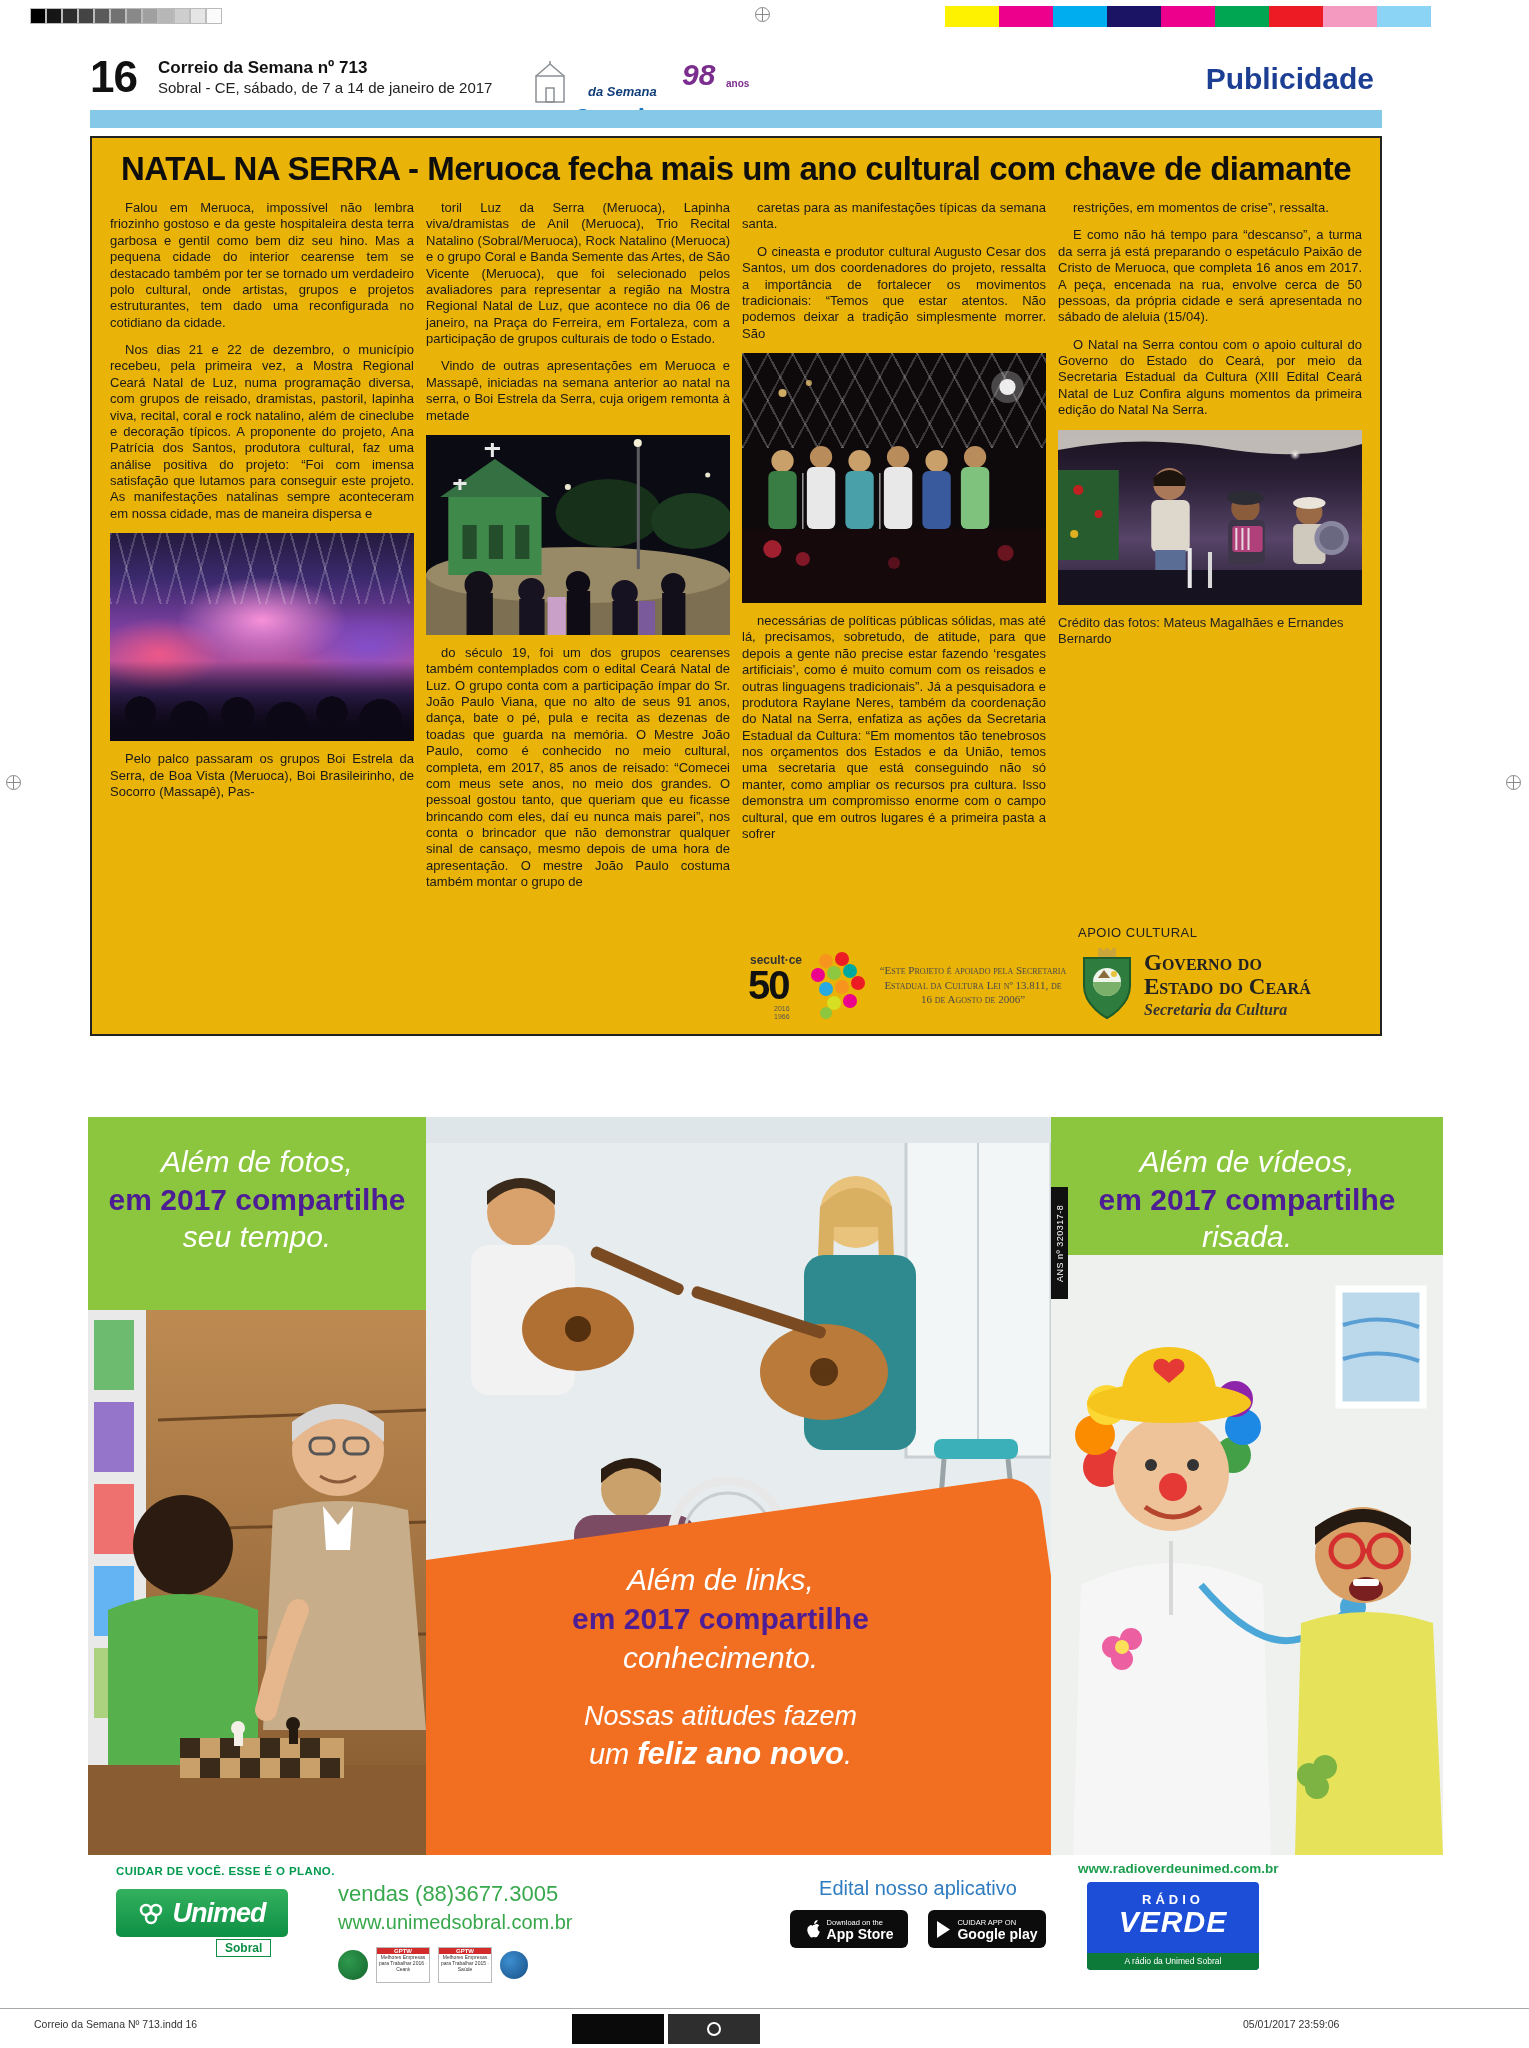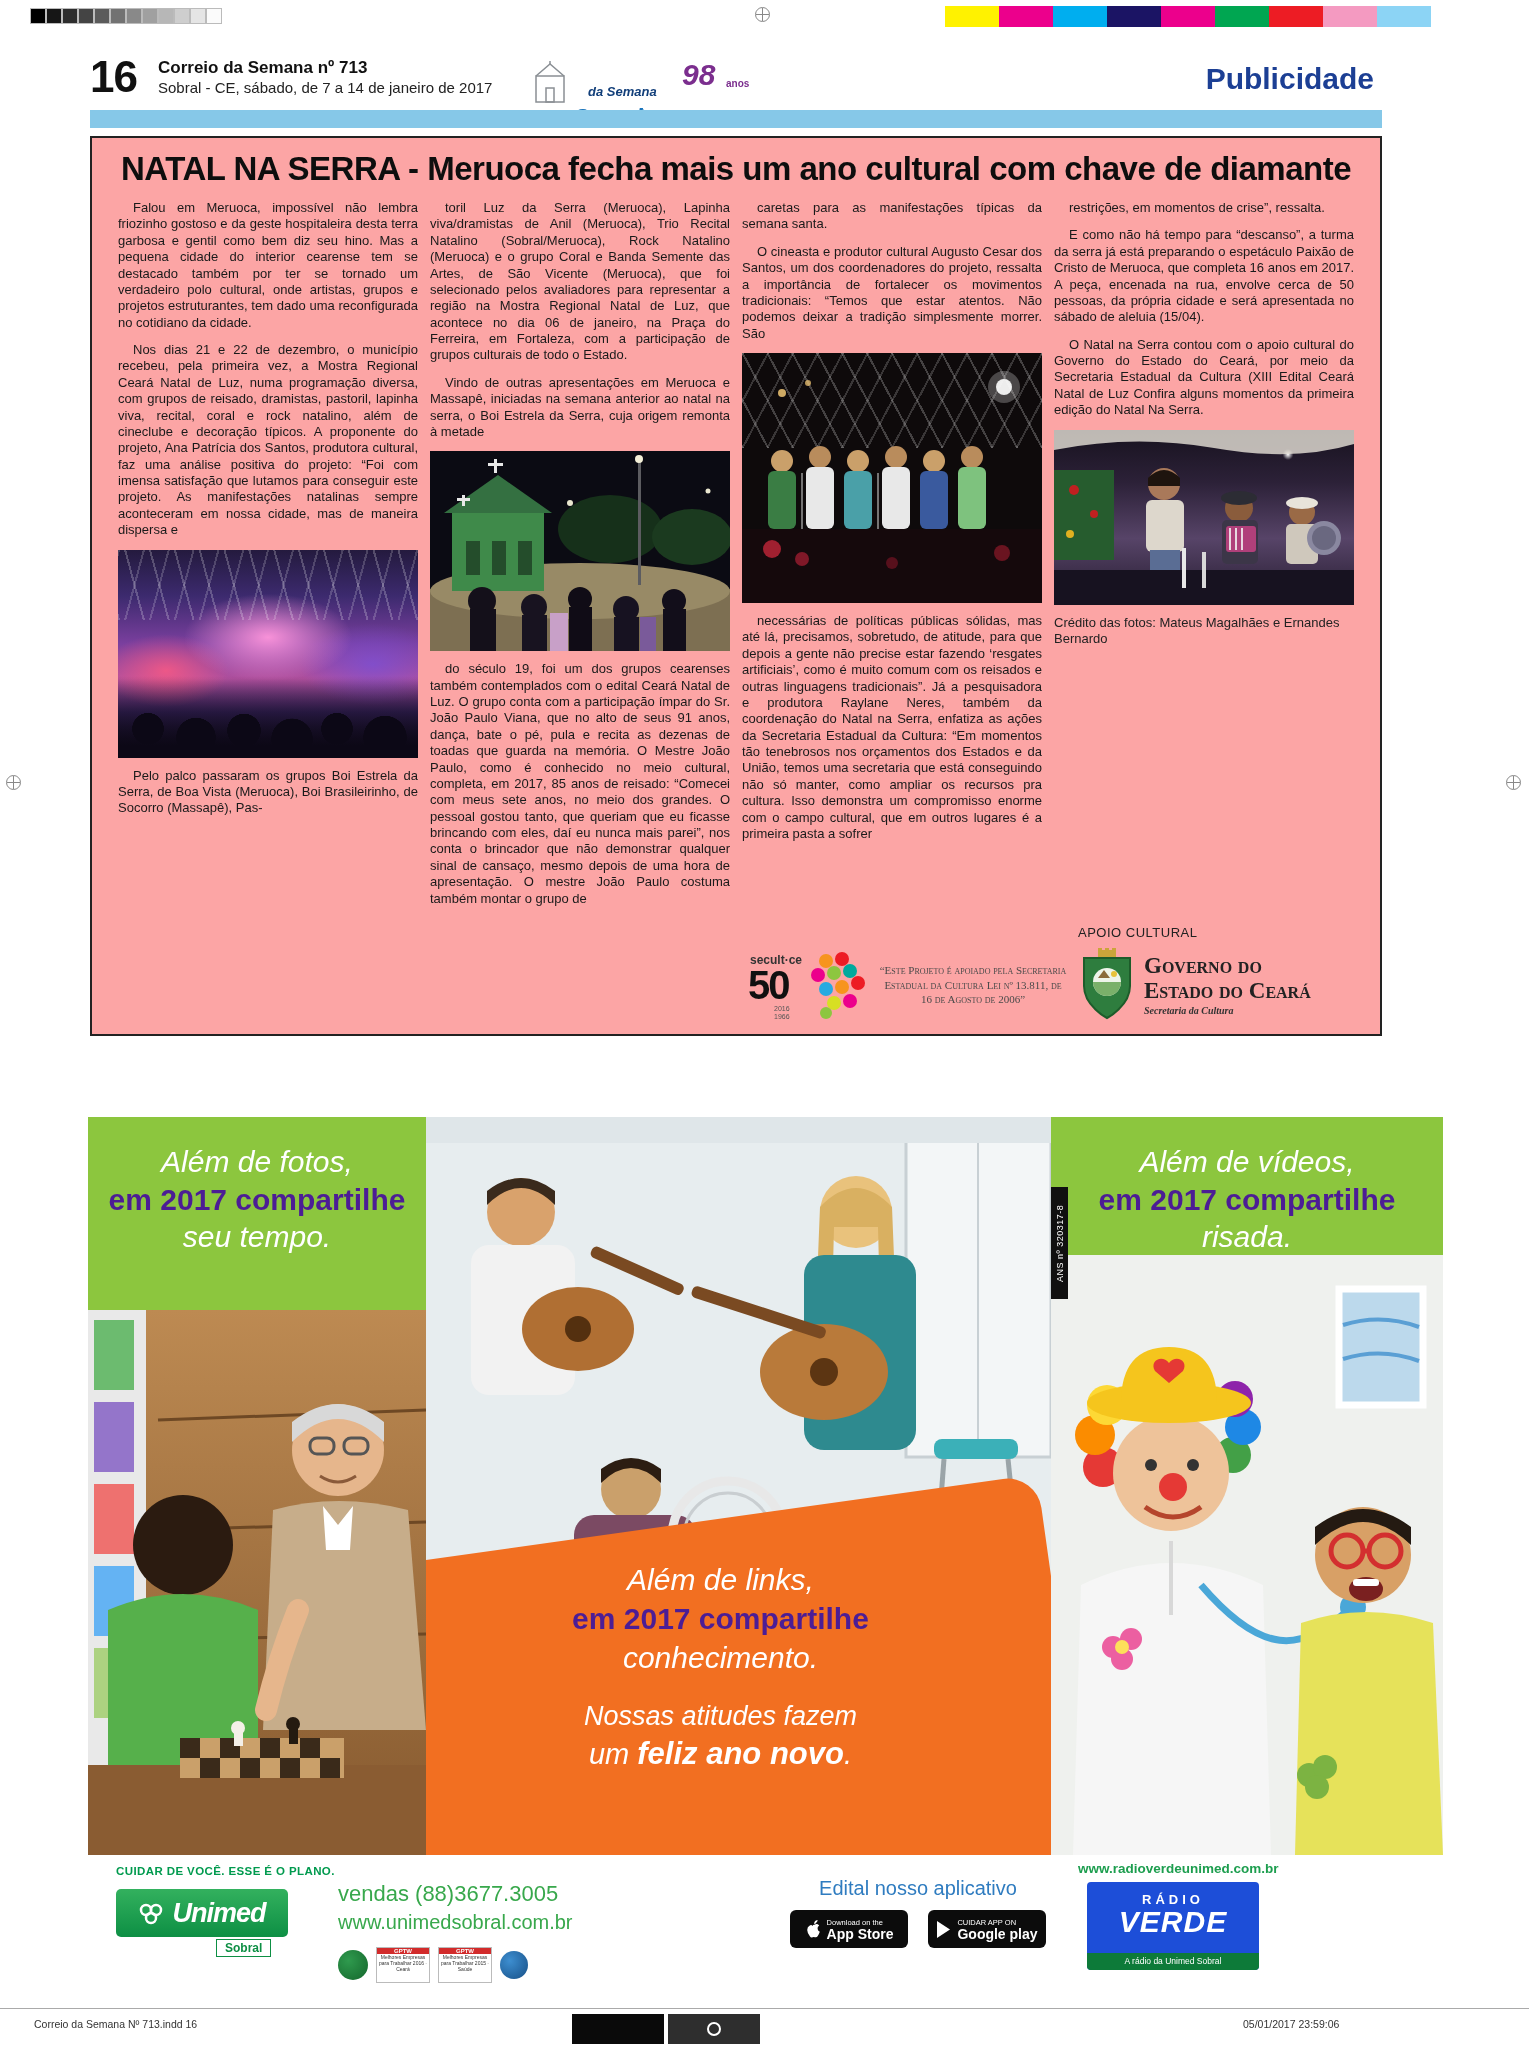--- a/index.html
+++ b/index.html
@@ -32,21 +32,21 @@
   .masthead { position:absolute; left:440px; top:-4px; width:230px; height:56px; }
   .masthead .church { position:absolute; left:0; top:8px; }
   .masthead .m1 { position:absolute; left:42px; top:16px; font-size:24px; font-weight:bold; font-style:italic; color:#1a75bc; text-shadow:1px 1px 0 #9ec9e8;margin-top:36px; }
   .masthead .m2 { position:absolute; left:58px; top:32px; font-size:13px; font-weight:bold; font-style:italic; color:#123f7a; }
   .masthead .m3 { position:absolute; left:152px; top:6px; font-size:30px; font-weight:bold; font-style:italic; color:#7b2e8e; }
   .masthead .m4 { position:absolute; left:196px; top:26px; font-size:10px; font-weight:bold; color:#7b2e8e; }
   .section-label { position:absolute; right:8px; top:6px; font-size:30px; font-weight:bold; color:#1c3f94; }
   .header-bar { position:absolute; left:90px; top:110px; width:1292px; height:18px; background:#86c8e8; }
 
   
-  .article-box { position:absolute; left:90px; top:136px; width:1292px; height:900px; border:2px solid #222; background:#fca5a5; padding:10px 26px; }
+  .article-box { position:absolute; left:90px; top:136px; width:1292px; height:900px; border:2px solid #222; background:#eab308; padding:10px 18px; }
   .headline { font-size:33px; font-weight:bold; letter-spacing:-0.5px; color:#0e0e0e; text-align:center; margin:2px 0 12px 0; }
   .cols { display:flex; gap:12px; height:810px; overflow:hidden; text-align:justify; }
   .col { flex:1; font-size:13px; line-height:1.26; color:#1a1a1a; }
   .col p { text-indent:15px; margin-bottom:11px; }
   .aphoto { width:100%; margin:4px 0 10px 0; position:relative; overflow:hidden; }
 
   .photo1 { height:208px;
     background:
       radial-gradient(ellipse 40% 30% at 50% 42%, rgba(255,150,220,.95), rgba(255,100,180,0) 70%),
       radial-gradient(ellipse 30% 25% at 16% 58%, rgba(255,90,130,.8), rgba(255,90,130,0) 70%),
@@ -83,21 +83,21 @@
   .support-row { display:flex; align-items:center; gap:10px; }
   .secult { position:relative; width:120px; height:72px; }
   .secult .sb { position:absolute; left:2px; top:4px; font-size:12px; font-weight:bold; color:#333; }
   .secult .s50 { position:absolute; left:0px; top:14px; font-size:40px; font-weight:bold; color:#111; letter-spacing:-2px; }
   .secult .sy { position:absolute; left:26px; top:56px; font-size:7px; color:#555; line-height:1.1; text-align:center; }
   .secult svg { position:absolute; left:48px; top:0; }
   .support-quote { width:190px; font-family:"Liberation Serif", serif; font-variant:small-caps; font-size:11px; line-height:1.35; color:#4a4a4a; text-align:center; }
   .gov { display:flex; align-items:center; gap:8px; }
   .gov-text .g1 { font-family:"Liberation Serif", serif; font-variant:small-caps; font-weight:bold; font-size:23px; color:#222; line-height:1.05; }
   .gov-text .g2 { font-family:"Liberation Serif", serif; font-variant:small-caps; font-weight:bold; font-size:23px; color:#222; line-height:1.05; }
-  .gov-text .g3 { font-family:"Liberation Serif", serif; font-style:italic; font-weight:bold; font-size:10px; color:#333; margin-top:2px; }
+  .gov-text .g3 { font-family:"Liberation Serif", serif; font-style:italic; font-weight:bold; font-size:16px; color:#333; margin-top:2px; }
 
   
   .ad { position:absolute; left:88px; top:1117px; width:1355px; height:738px; display:flex; overflow:hidden; }
   .ad-left { position:relative; width:338px; background:#8cc63e; }
   .ad-center { position:relative; width:625px; background:#e7edef; overflow:hidden; }
   .ad-right { position:relative; width:392px; background:#8cc63e; }
   .ad-textblock { position:relative; text-align:center; padding-top:26px; line-height:1.25; z-index:3; }
   .adl1 { font-size:30px; font-style:italic; color:#fff; }
   .adl2 { font-size:30px; font-weight:bold; color:#4c1d95; }
   .adl3 { font-size:30px; font-style:italic; color:#fff; }

